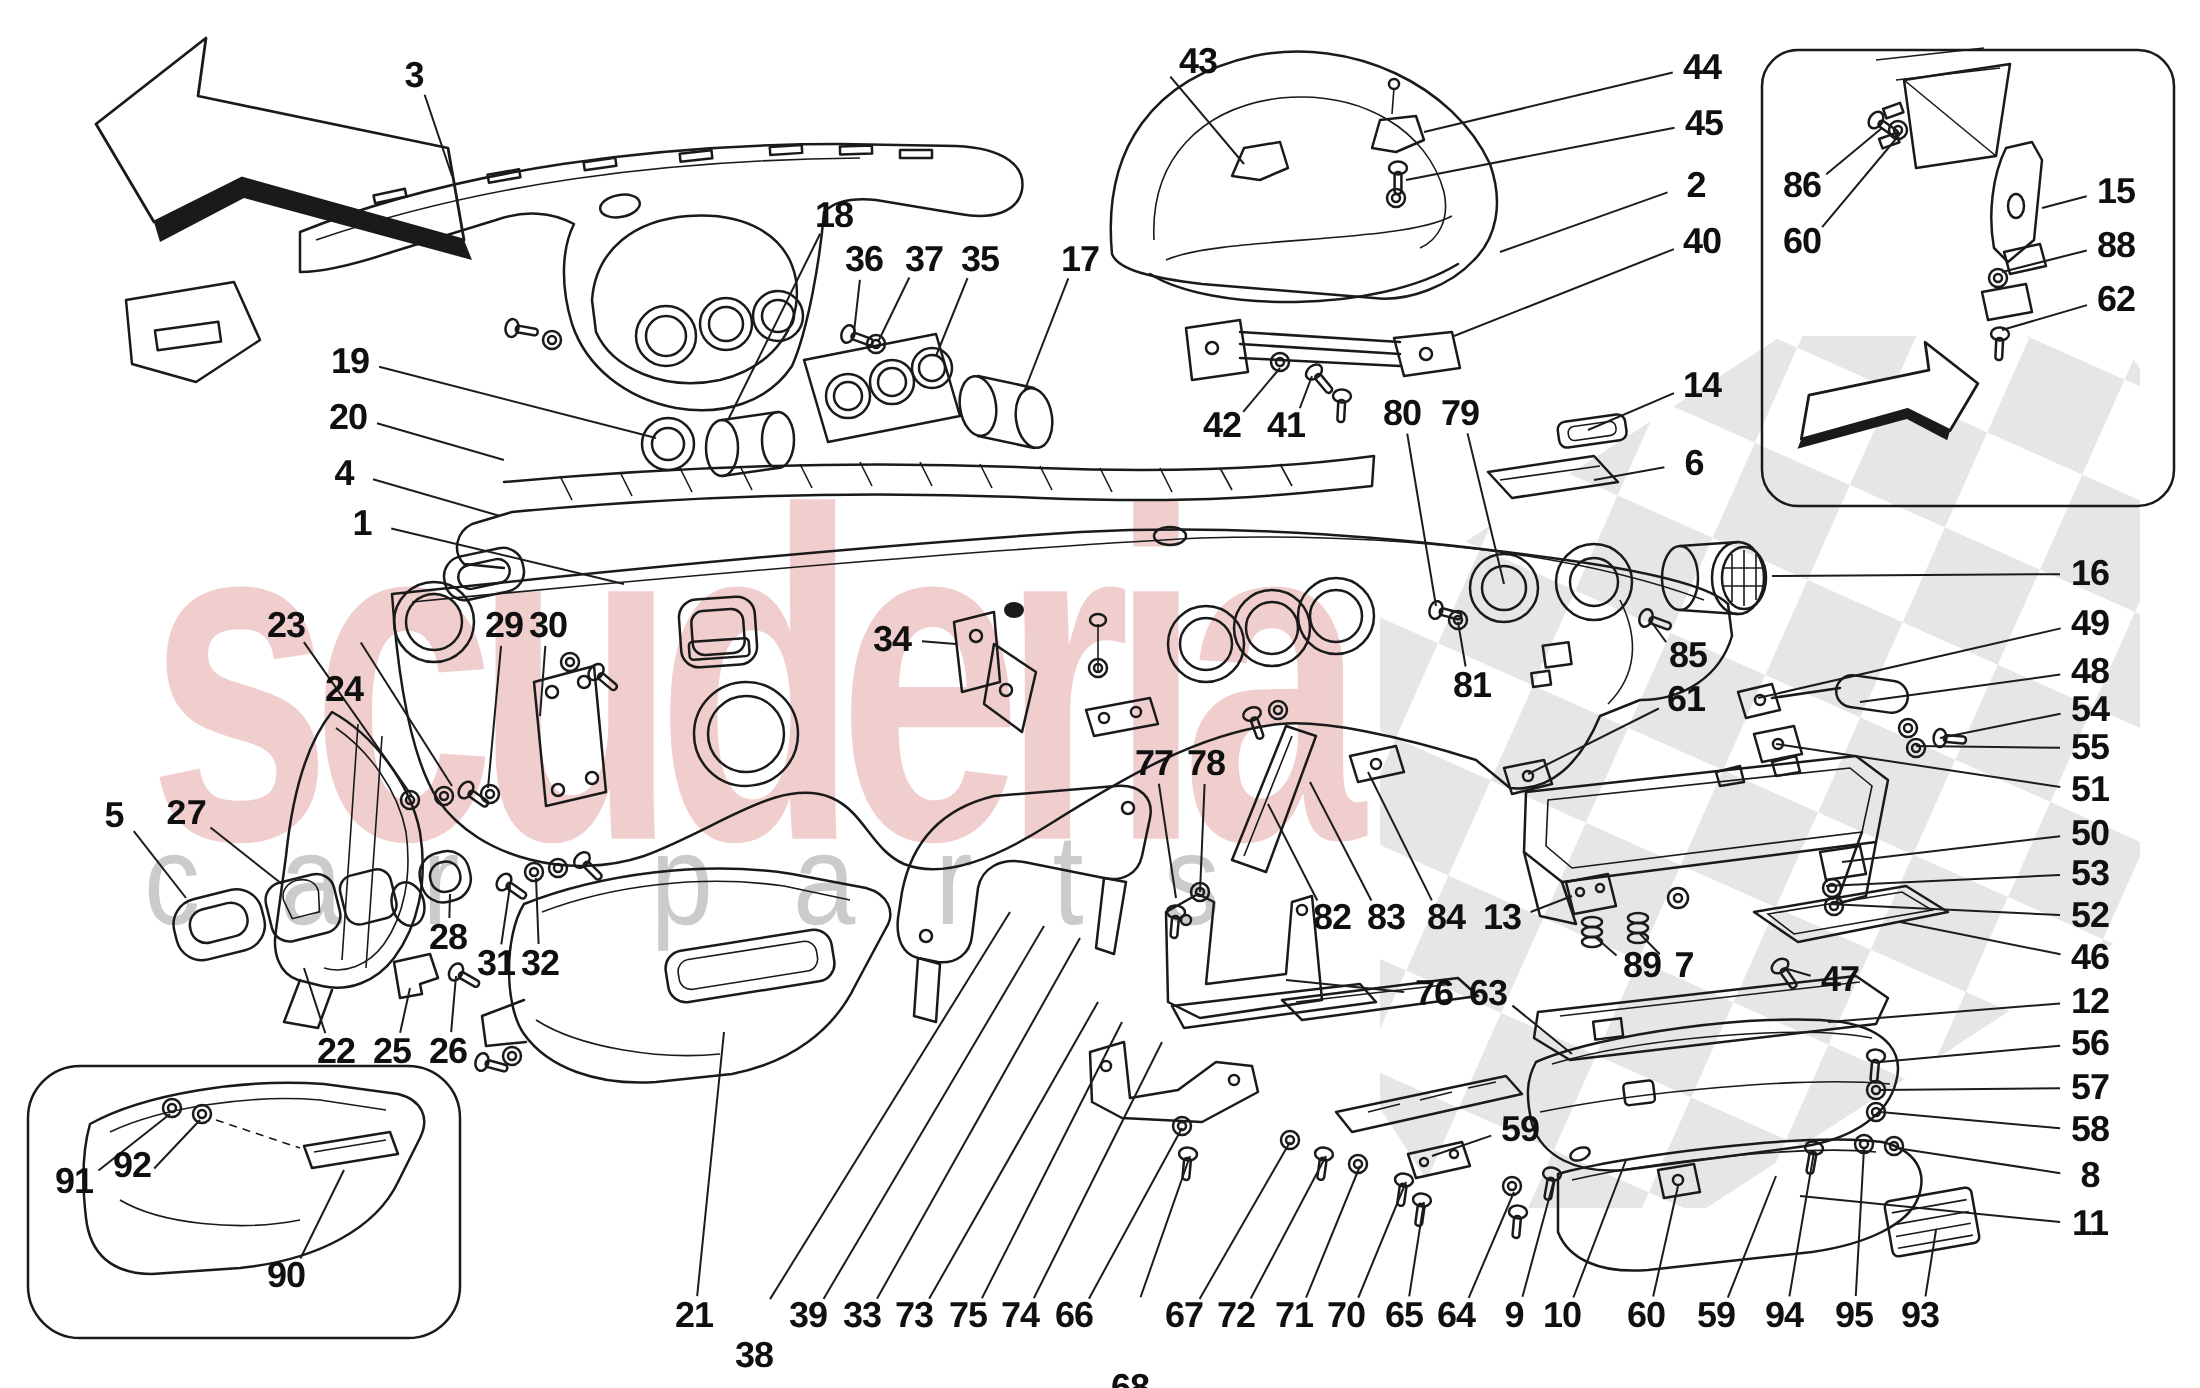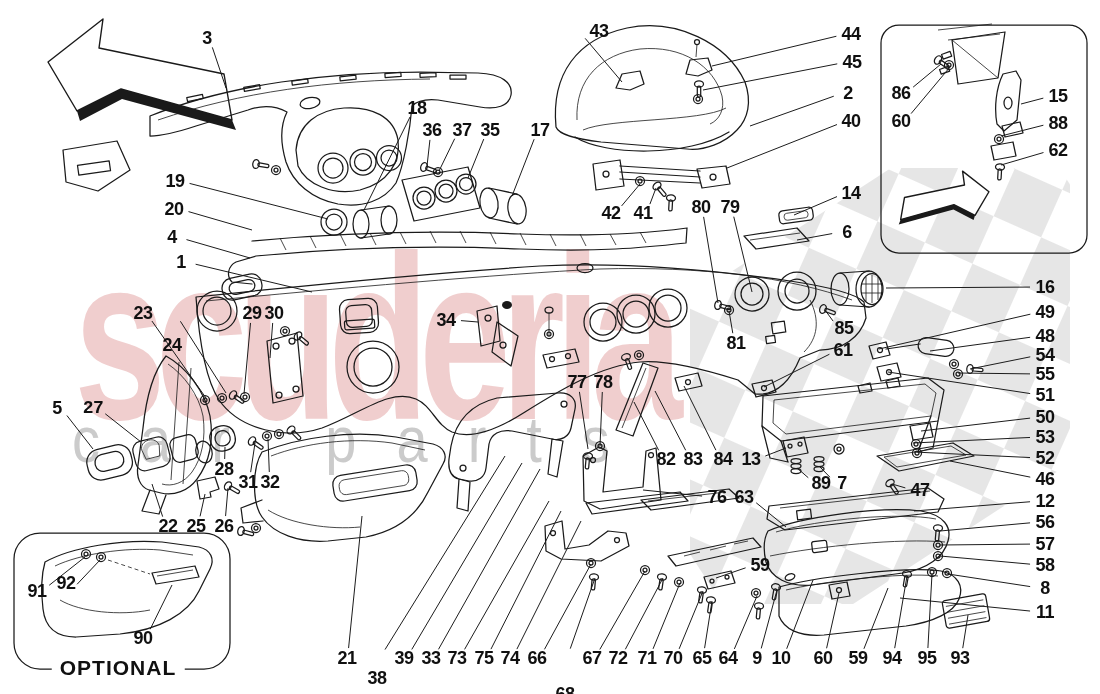--- a/index.html
+++ b/index.html
@@ -596,14 +596,13 @@
       <div class="callout" style="left: 823px; top: 658px;">60</div>
       <div class="callout" style="left: 858px; top: 658px;">59</div>
       <div class="callout" style="left: 892px; top: 658px;">94</div>
       <div class="callout" style="left: 927px; top: 658px;">95</div>
       <div class="callout" style="left: 960px; top: 658px;">93</div>
       <div class="callout" style="left: 37px; top: 591px;">91</div>
       <div class="callout" style="left: 66px; top: 583px; text-align: right;">92</div>
       <div class="callout" style="left: 143px; top: 638px;">90</div>
     </div>
 
-  <div class="optional-label">OPTIONAL</div>
 </div>
 
 </body></html>

